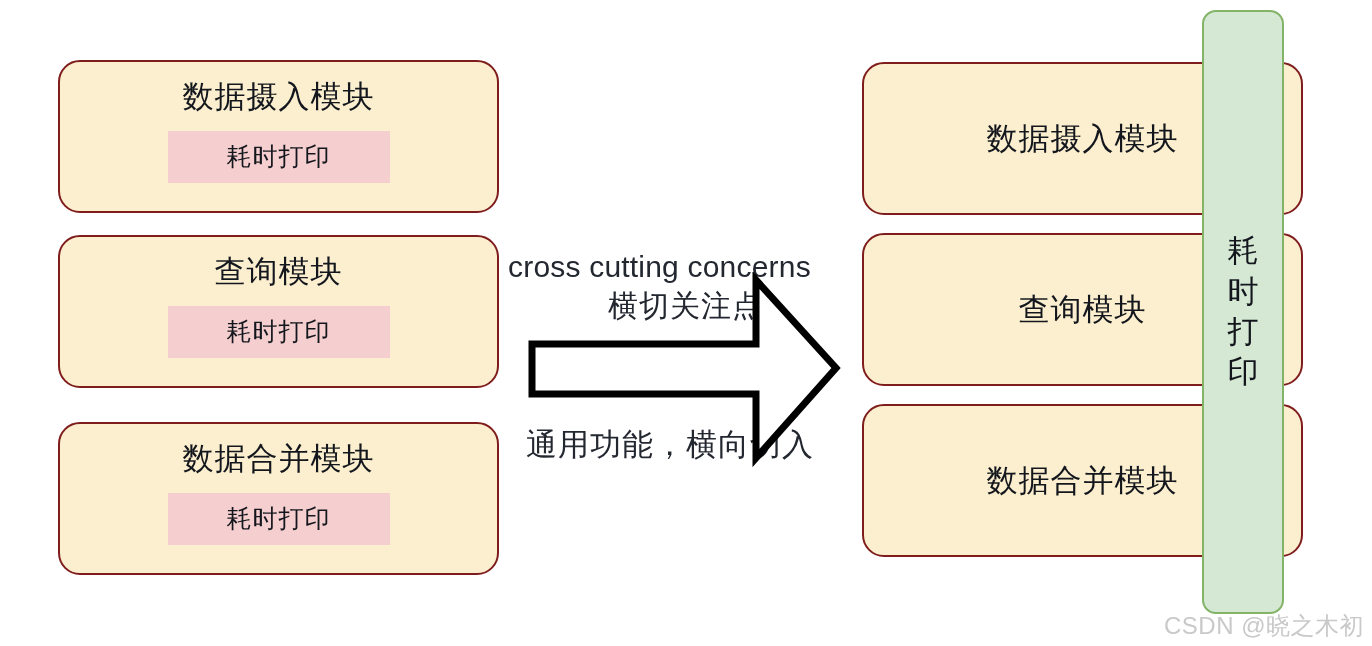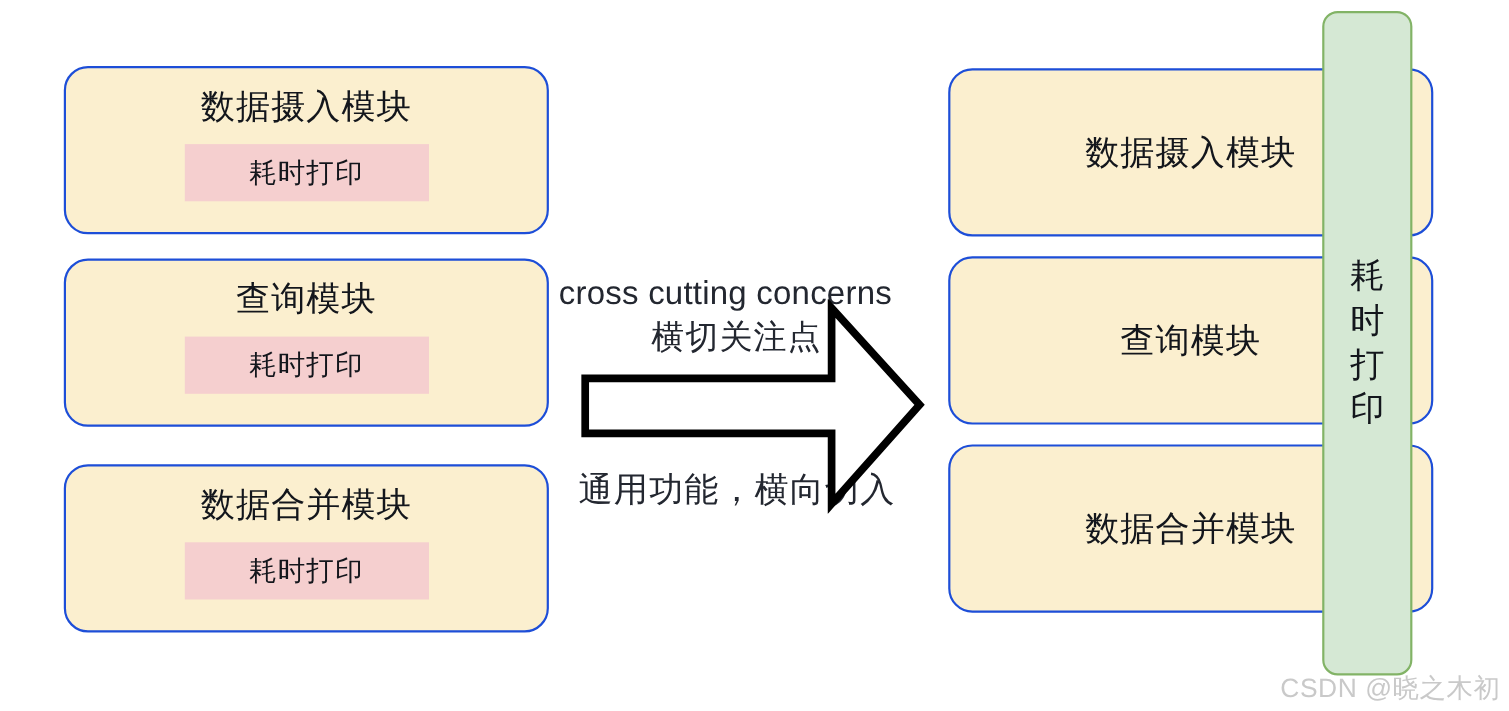--- a/index.html
+++ b/index.html
@@ -17,21 +17,21 @@
     height: 646px;
     background: #ffffff;
     overflow: hidden;
   }
 
   
   .module-box {
     position: absolute;
     box-sizing: border-box;
     background: #FBEFCF;
-    border: 2px solid #1d4ed8;
+    border: 2px solid #7f1d1d;
     border-radius: 22px;
   }
 
   
   .left-box {
     left: 58px;
     width: 441px;
     height: 153px;
     display: flex;
     flex-direction: column;
@@ -109,21 +109,21 @@
     white-space: nowrap;
   }
   #label-en {
     left: 508px;
     top: 250px;
     font-size: 30px;
     letter-spacing: 0.2px;
     text-align: right;
   }
   #label-cn-top {
-    left: 592px;
+    left: 608px;
     top: 286px;
     font-size: 30px;
     letter-spacing: 1px;
   }
   #label-cn-bottom {
     left: 526px;
     top: 424px;
     font-size: 31px;
     letter-spacing: 1px;
   }

